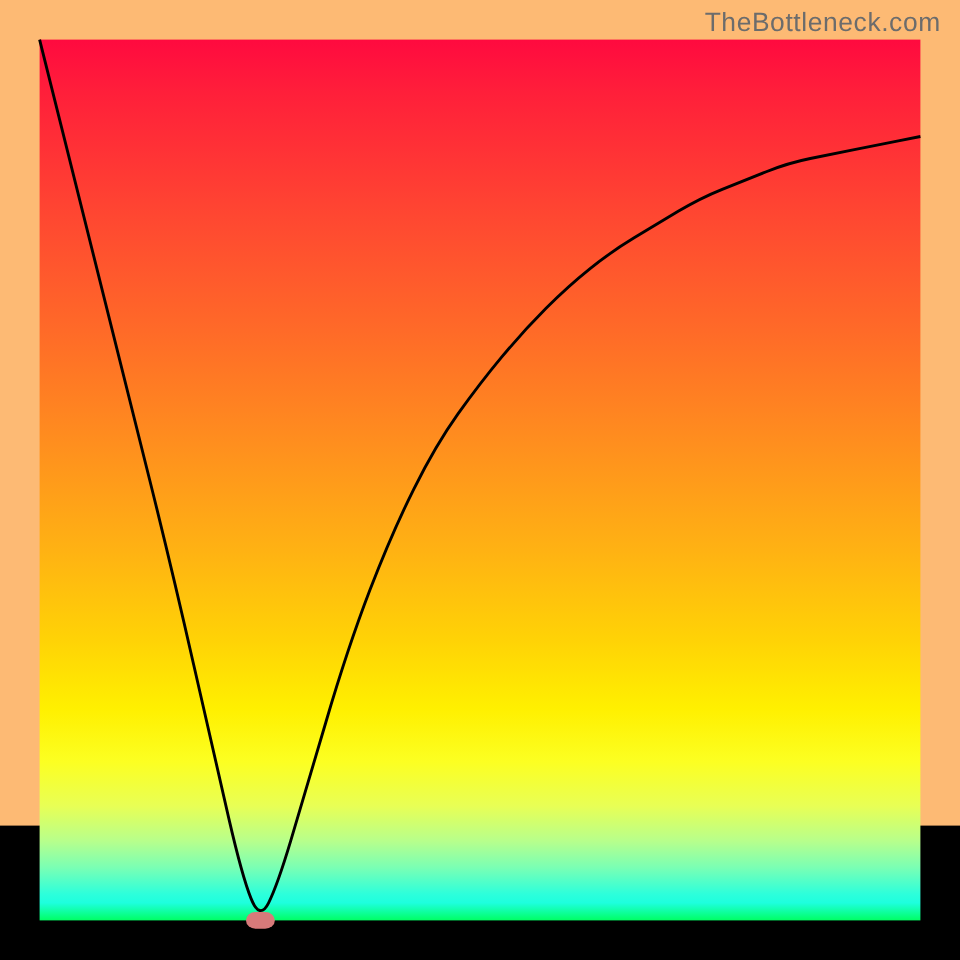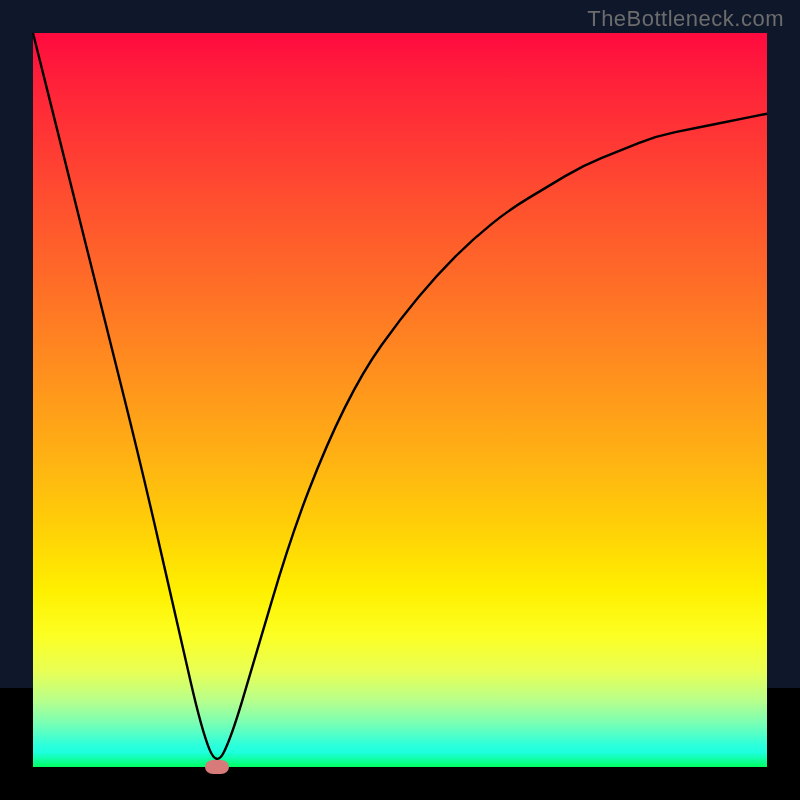--- a/index.html
+++ b/index.html
@@ -8,21 +8,21 @@
     width: 800px;
     height: 800px;
     overflow: hidden;
     background: #000;
     font-family: Arial, Helvetica, sans-serif;
   }
   .frame {
     position: relative;
     width: 800px;
     height: 688px;
-    background: #0f172a;
+    background: #fdba74;
   }
   .plot-area {
     position: absolute;
     left: 33px;
     top: 33px;
     width: 734px;
     height: 734px;
     
     background: linear-gradient(to bottom,
       #ff0a3f 0%,

